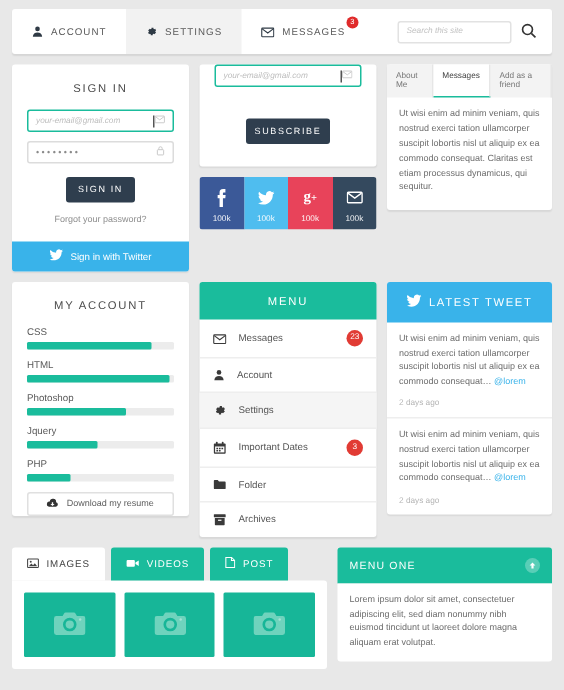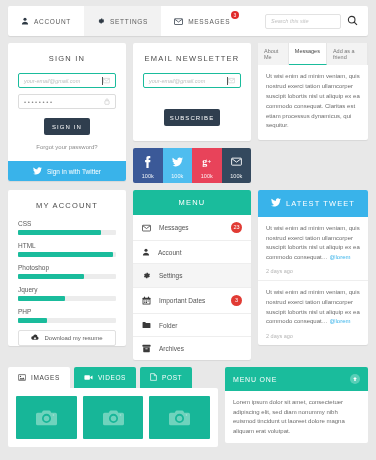--- a/index.html
+++ b/index.html
@@ -266,21 +266,20 @@
                 <path d="M18 1.8c-.66.3-1.37.5-2.12.58A3.7 3.7 0 0 0 17.5.33a7.4 7.4 0 0 1-2.35.9A3.69 3.69 0 0 0 8.87 4.6 10.48 10.48 0 0 1 1.25.67 3.69 3.69 0 0 0 2.39 5.6a3.66 3.66 0 0 1-1.67-.46v.05a3.69 3.69 0 0 0 2.96 3.62 3.7 3.7 0 0 1-1.67.06 3.69 3.69 0 0 0 3.45 2.56A7.41 7.41 0 0 1 0 13.0a10.45 10.45 0 0 0 5.66 1.66c6.79 0 10.5-5.62 10.5-10.5l-.01-.48A7.5 7.5 0 0 0 18 1.8z"></path>
               </svg>
           </span>
           <span>Sign in with Twitter</span>
         </div>
       </div>
     </div>
 
     <div class="col-b">
       <div class="card">
-        <div class="panel-title">EMAIL NEWSLETTER</div>
         <div class="field focus">
           <span class="val">your-email@gmail.com</span>
             <span class="caret"></span>
           <span class="fi">
             <svg width="7" height="7" viewBox="0 0 18 14" fill="none" stroke="#c8c8c8" stroke-width="1.6">
                 <rect x="1" y="1.5" width="16" height="11.5" rx="1"></rect>
                 <path d="M1.6 2.5L9 8l7.4-5.5"></path>
               </svg>
           </span>
         </div>

